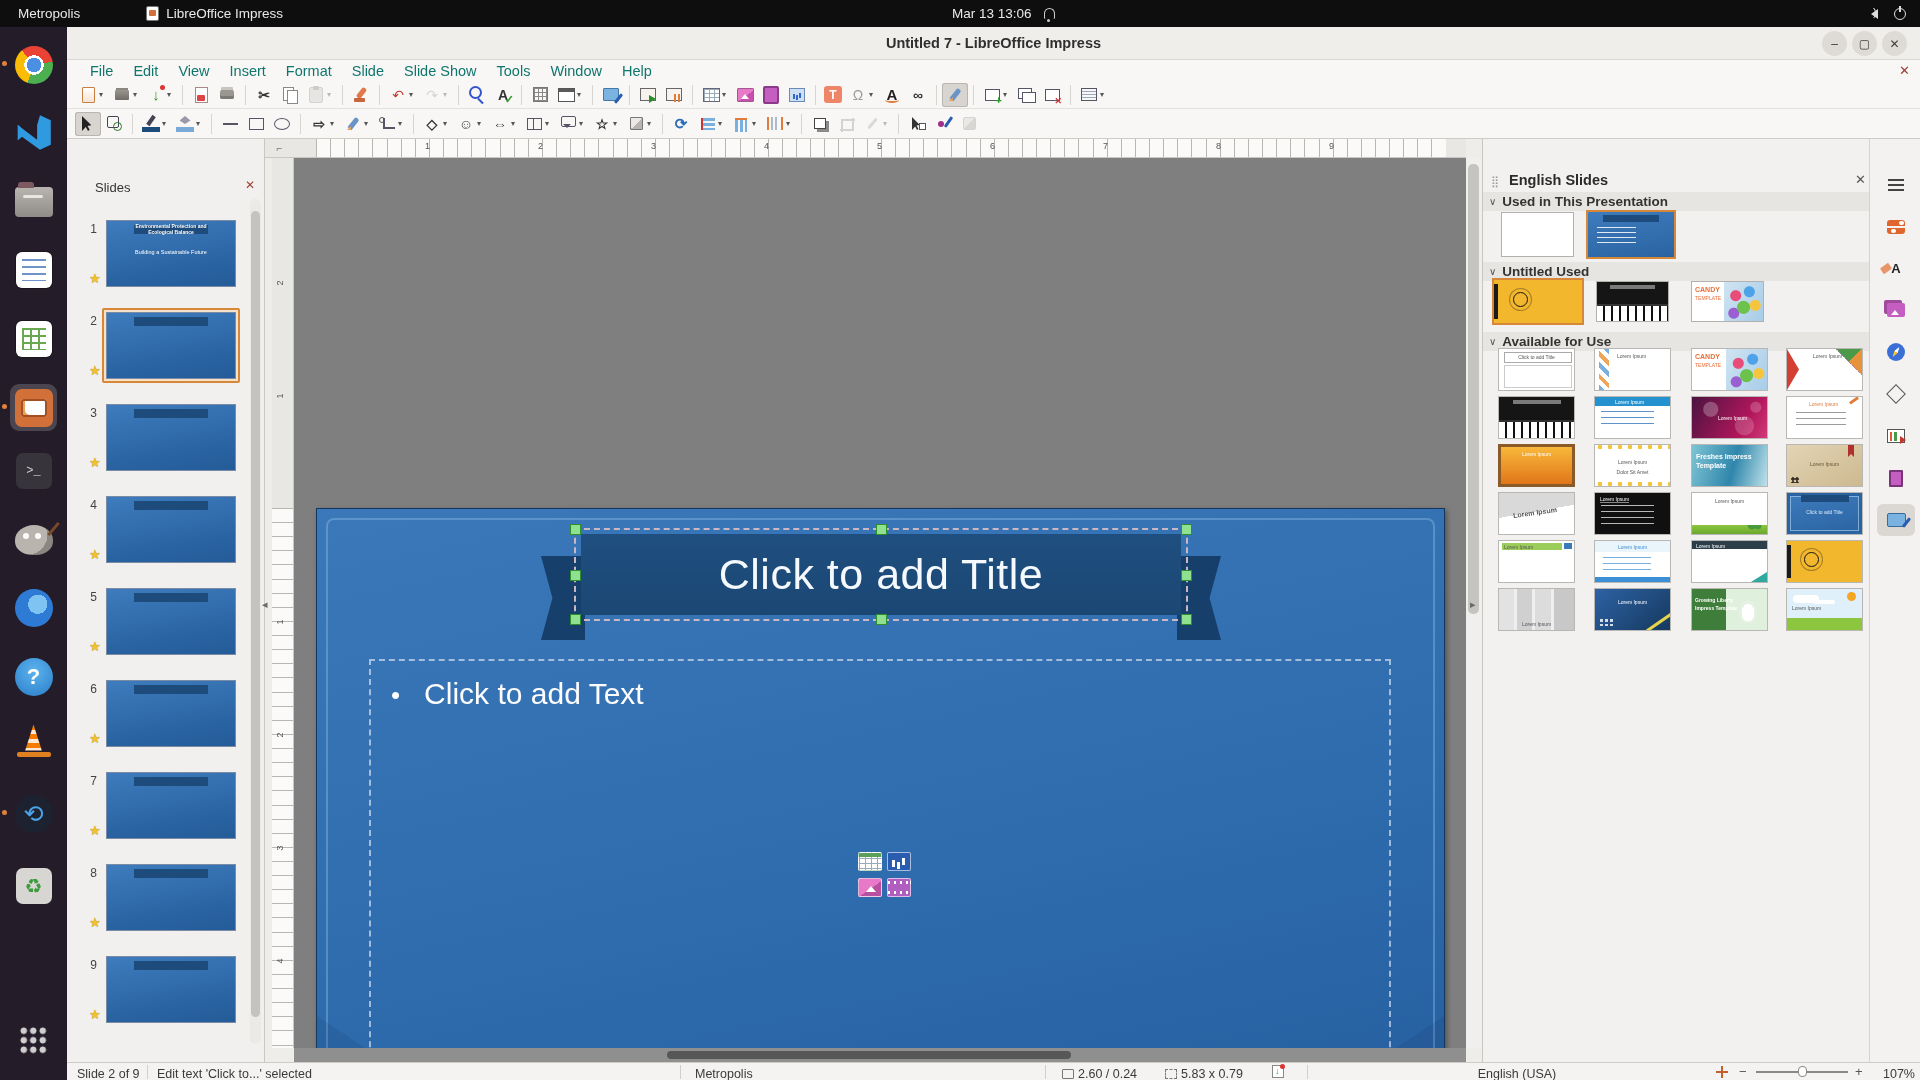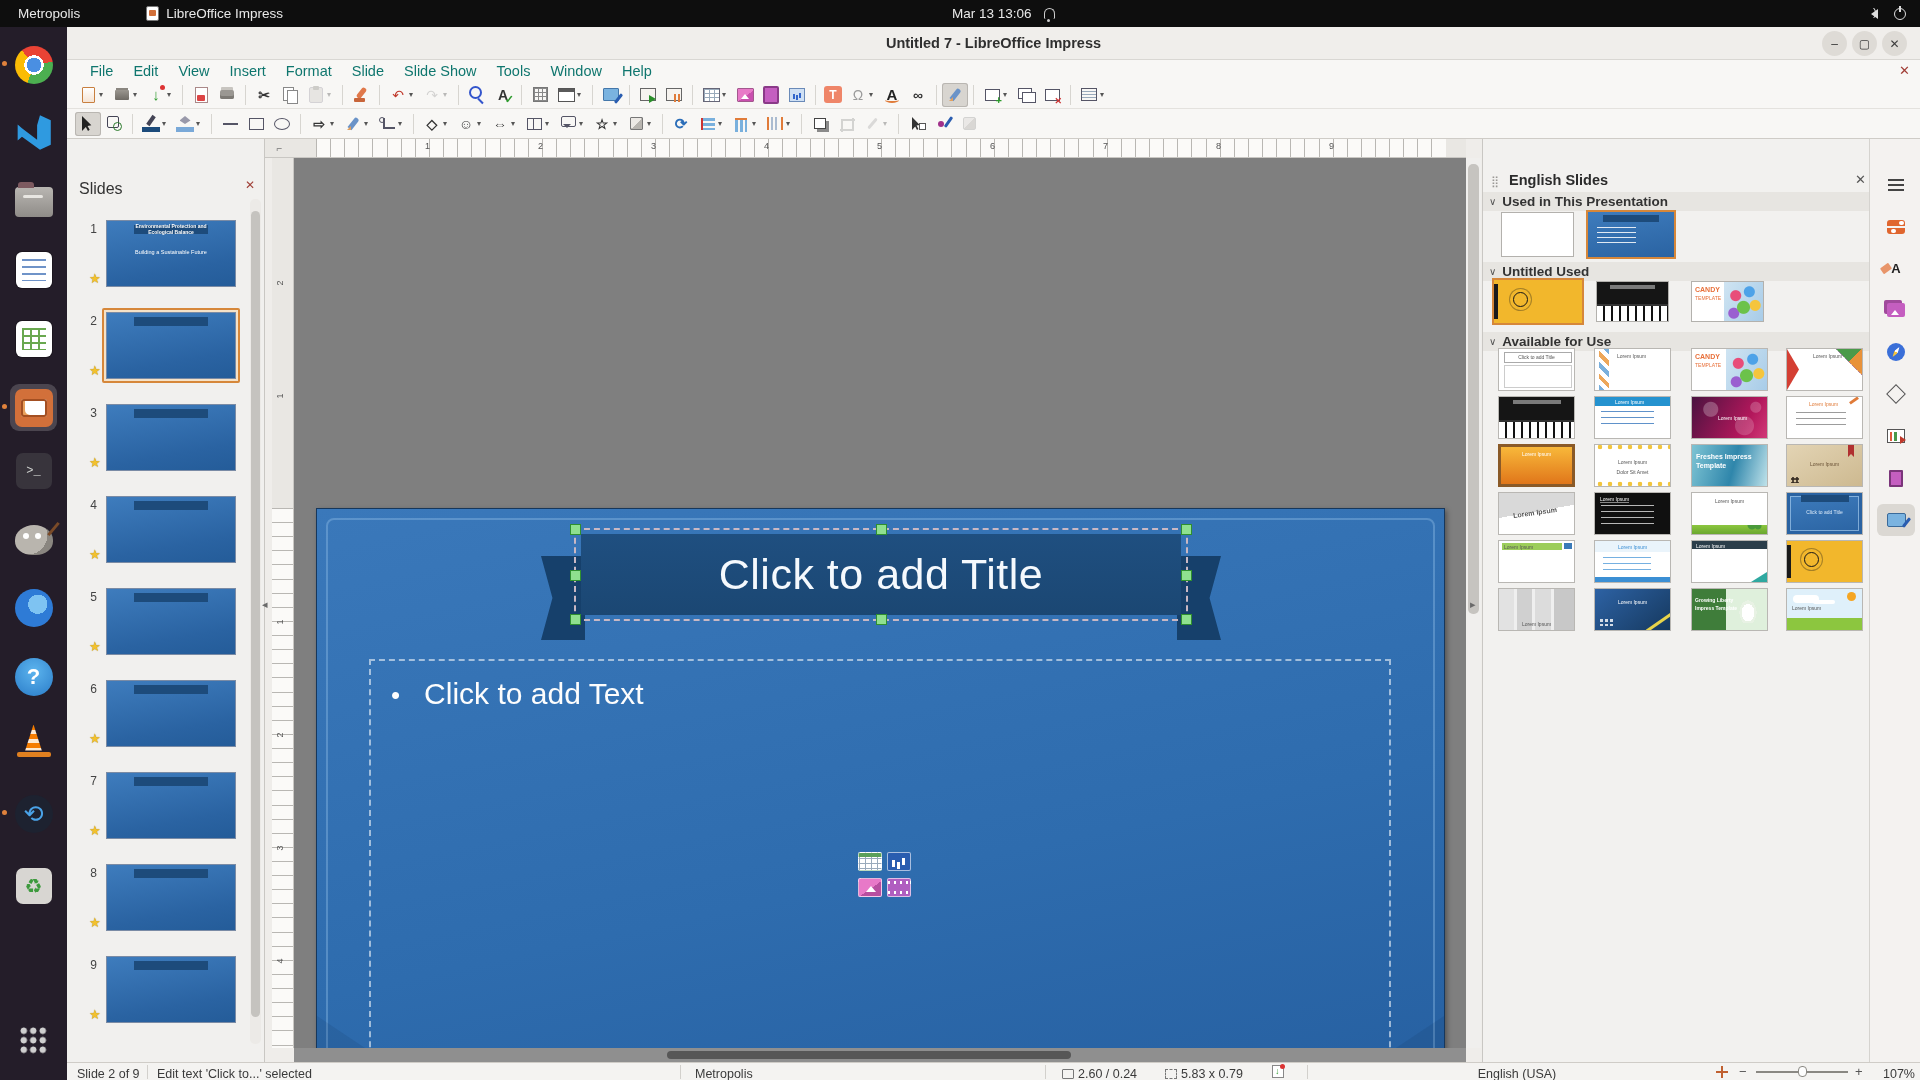--- a/index.html
+++ b/index.html
@@ -132,21 +132,21 @@
 .ic-crop::before{content:"";width:12px;height:11px;border:2px solid #999;border-right:none;border-bottom:none;margin:3px 0 0 3px}
 .ic-crop::after{content:"";position:absolute;right:2px;bottom:2px;width:12px;height:11px;border:2px solid #999;border-left:none;border-top:none}
 .ic-filter::before{content:"";width:3px;height:13px;background:#aaa;border-radius:2px;transform:rotate(40deg)}
 .ic-points::before{content:"";width:10px;height:13px;background:#333;clip-path:polygon(0 0,0 100%,32% 74%,50% 100%,64% 92%,46% 66%,78% 62%)}
 .ic-points::after{content:"";position:absolute;right:1px;bottom:3px;width:5px;height:5px;border:1.5px solid #555;background:#fff}
 .ic-glue::before{content:"";width:6px;height:6px;border-radius:50%;background:#a0308a;margin-right:5px}
 .ic-glue::after{content:"";position:absolute;right:3px;top:2px;width:3px;height:12px;background:#2a5db0;transform:rotate(35deg);border-radius:1px}
 .ic-to3d::before{content:"";width:11px;height:11px;background:linear-gradient(135deg,#d5d2ce 50%,#a8a5a0 50%);border:1px solid #999;border-radius:2px}
 
 #slidespanel{position:absolute;left:67px;top:139px;width:198px;height:923px;background:#f1f0ee;border-right:1px solid #c9c7c3}
-#slidespanel .hdr{position:absolute;left:12px;top:41px;font-size:16px;color:#333}
+#slidespanel .hdr{position:absolute;left:28px;top:41px;font-size:13px;color:#333}
 #slidespanel .closex{position:absolute;left:178px;top:39px;color:#a04038;font-size:12px}
 .slideitem{position:absolute;left:39px;width:130px;height:67px}
 .snum{position:absolute;width:26px;text-align:right;font-size:12px;color:#444}
 .sstar{position:absolute;font-size:13px;color:#f2c12e;text-shadow:0 0 1px #8a6a00}
 .sthumb{width:130px;height:67px;background:linear-gradient(170deg,#3e7cbd,#2a63a2 70%,#245c99);border:1px solid #7a8ba5;position:relative;overflow:hidden}
 .sthumb::before{content:"";position:absolute;left:21%;top:6%;width:58%;height:14%;background:#1d4b7b}
 .sel-frame{position:absolute;left:-4px;top:-4px;width:138px;height:75px;border:2px solid #d6873a;border-radius:2px;background:#f5e2c8}
 .s1-banner{position:absolute;left:12%;top:5%;width:76%;font-size:5px;line-height:1.15;color:#fff;text-align:center;font-weight:bold}
 .s1-center{position:absolute;left:0;top:43%;width:100%;font-size:5.5px;color:#fff;text-align:center}
 #sl-scroll{position:absolute;left:183px;top:60px;width:11px;height:845px;background:#eceae7;border-radius:5px}

